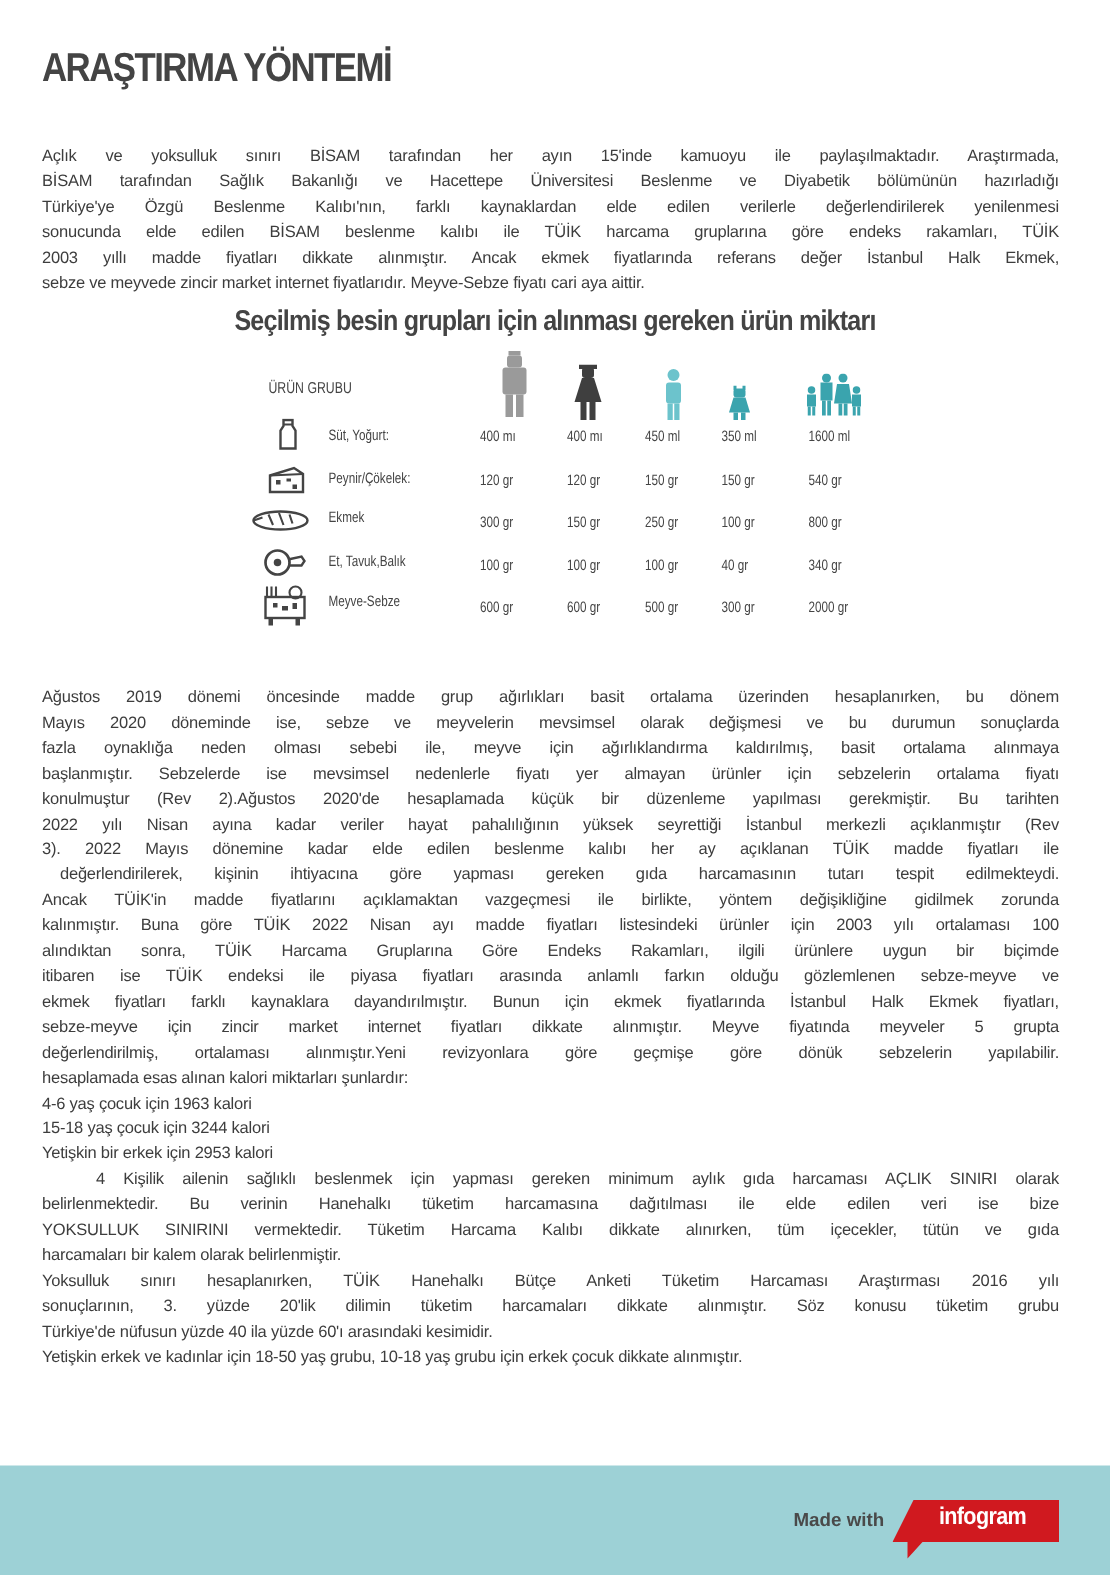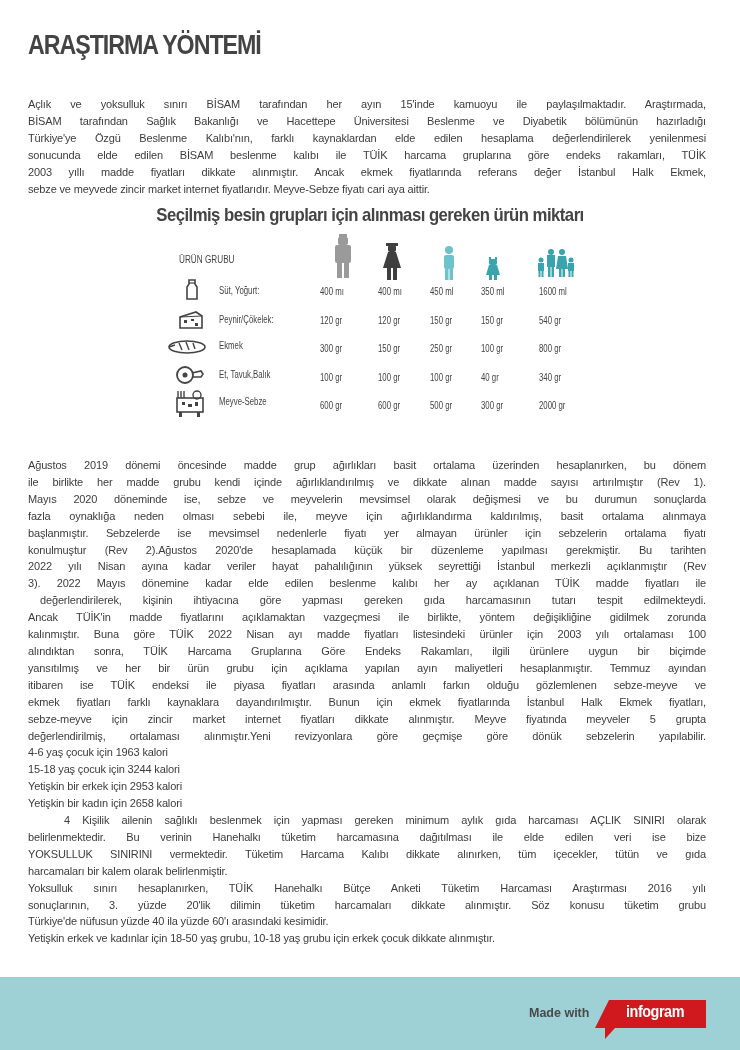--- a/index.html
+++ b/index.html
@@ -47,21 +47,21 @@
   }
 </style>
 </head>
 <body>
 
 <h1 class="title">ARAŞTIRMA YÖNTEMİ</h1>
 
 <div class="para p1">
   <span class="line" style="text-align-last: justify;">Açlık ve yoksulluk sınırı BİSAM tarafından her ayın 15'inde kamuoyu ile paylaşılmaktadır. Araştırmada,</span>
   <span class="line" style="text-align-last: justify;">BİSAM tarafından Sağlık Bakanlığı ve Hacettepe Üniversitesi Beslenme ve Diyabetik bölümünün hazırladığı</span>
-  <span class="line" style="text-align-last: justify;">Türkiye'ye Özgü Beslenme Kalıbı'nın, farklı kaynaklardan elde edilen hesaplama değerlendirilerek yenilenmesi</span>
+  <span class="line" style="text-align-last: justify;">Türkiye'ye Özgü Beslenme Kalıbı'nın, farklı kaynaklardan elde edilen verilerle değerlendirilerek yenilenmesi</span>
   <span class="line" style="text-align-last: justify;">sonucunda elde edilen BİSAM beslenme kalıbı ile TÜİK  harcama gruplarına göre endeks rakamları, TÜİK</span>
   <span class="line" style="text-align-last: justify;">2003 yıllı madde fiyatları dikkate alınmıştır. Ancak ekmek fiyatlarında referans değer İstanbul Halk Ekmek,</span>
   <span class="line last" style="text-align-last: left;">sebze ve meyvede zincir market internet fiyatlarıdır. Meyve-Sebze fiyatı cari aya aittir.</span>
 </div>
 
 <div class="infotitle">Seçilmiş besin grupları için alınması gereken ürün miktarı</div>
 
 <div class="tbl">
   <span class="t hdr" style="left:163px;top:253px;">ÜRÜN GRUBU</span>
 
@@ -178,40 +178,38 @@
 
   <span class="t" style="left:304px;top:400px;">600 gr</span>
   <span class="t" style="left:362px;top:400px;">600 gr</span>
   <span class="t" style="left:414px;top:400px;">500 gr</span>
   <span class="t" style="left:465px;top:400px;">300 gr</span>
   <span class="t" style="left:523px;top:400px;">2000 gr</span>
 </div>
 
 <div class="para p2" id="body-para">
     <span class="line" style="text-align-last: justify;">Ağustos 2019 dönemi öncesinde madde grup ağırlıkları basit ortalama üzerinden hesaplanırken, bu dönem</span>
-    <span class="line" style="text-align-last: justify;">ile birlikte her madde grubu kendi içinde ağırlıklandırılmış ve dikkate alınan madde sayısı artırılmıştır (Rev 1).</span>
     <span class="line" style="text-align-last: justify;">Mayıs 2020 döneminde ise, sebze ve meyvelerin mevsimsel olarak değişmesi ve bu durumun sonuçlarda</span>
     <span class="line" style="text-align-last: justify;">fazla oynaklığa neden olması sebebi ile, meyve için ağırlıklandırma kaldırılmış, basit ortalama alınmaya</span>
     <span class="line" style="text-align-last: justify;">başlanmıştır. Sebzelerde ise mevsimsel nedenlerle fiyatı yer almayan ürünler için sebzelerin ortalama fiyatı</span>
     <span class="line" style="text-align-last: justify;">konulmuştur (Rev 2).Ağustos 2020'de hesaplamada küçük bir düzenleme yapılması gerekmiştir. Bu tarihten</span>
     <span class="line" style="text-align-last: justify;">2022 yılı Nisan ayına kadar veriler hayat pahalılığının yüksek seyrettiği İstanbul merkezli açıklanmıştır (Rev</span>
     <span class="line" style="text-align-last: justify;">3). 2022 Mayıs dönemine kadar elde edilen beslenme kalıbı her ay açıklanan TÜİK madde fiyatları ile</span>
     <span class="line" style="text-align-last: justify; margin-left: 12px;">değerlendirilerek, kişinin ihtiyacına göre yapması gereken gıda harcamasının tutarı tespit edilmekteydi.</span>
     <span class="line" style="text-align-last: justify;">Ancak TÜİK'in madde fiyatlarını açıklamaktan vazgeçmesi ile birlikte, yöntem değişikliğine gidilmek zorunda</span>
     <span class="line" style="text-align-last: justify;">kalınmıştır. Buna göre TÜİK 2022 Nisan ayı madde fiyatları listesindeki ürünler için 2003 yılı ortalaması 100</span>
     <span class="line" style="text-align-last: justify;">alındıktan sonra, TÜİK Harcama Gruplarına Göre Endeks Rakamları, ilgili ürünlere uygun bir biçimde</span>
-    <span class="line" style="text-align-last: justify;">yansıtılmış ve her bir ürün grubu için açıklama yapılan ayın maliyetleri hesaplanmıştır. Temmuz ayından</span>
     <span class="line" style="text-align-last: justify;">itibaren ise TÜİK endeksi ile piyasa fiyatları arasında anlamlı farkın olduğu gözlemlenen sebze-meyve ve</span>
     <span class="line" style="text-align-last: justify;">ekmek fiyatları farklı kaynaklara dayandırılmıştır. Bunun için ekmek fiyatlarında İstanbul Halk Ekmek fiyatları,</span>
     <span class="line" style="text-align-last: justify;">sebze-meyve için zincir market internet fiyatları dikkate alınmıştır. Meyve fiyatında meyveler 5 grupta</span>
     <span class="line" style="text-align-last: justify;">değerlendirilmiş, ortalaması alınmıştır.Yeni revizyonlara göre geçmişe göre dönük sebzelerin yapılabilir.</span>
+    <span class="line" style="text-align-last: left;">hesaplamada esas alınan kalori miktarları şunlardır:</span>
     <span class="line" style="text-align-last: left;">4-6 yaş çocuk için 1963 kalori</span>
     <span class="line" style="text-align-last: left;">15-18 yaş çocuk için 3244 kalori</span>
     <span class="line" style="text-align-last: left;">Yetişkin bir erkek için 2953 kalori</span>
-    <span class="line" style="text-align-last: left;">Yetişkin bir kadın için 2658 kalori</span>
     <span class="line" style="text-align-last: justify; margin-left: 36px;">4 Kişilik ailenin sağlıklı beslenmek için yapması gereken minimum aylık gıda harcaması AÇLIK SINIRI olarak</span>
     <span class="line" style="text-align-last: justify;">belirlenmektedir. Bu verinin Hanehalkı tüketim harcamasına dağıtılması ile elde edilen veri ise bize</span>
     <span class="line" style="text-align-last: justify;">YOKSULLUK SINIRINI vermektedir. Tüketim Harcama Kalıbı dikkate alınırken, tüm içecekler, tütün ve gıda</span>
     <span class="line" style="text-align-last: left;">harcamaları bir kalem olarak belirlenmiştir.</span>
     <span class="line" style="text-align-last: justify;">Yoksulluk sınırı hesaplanırken, TÜİK Hanehalkı Bütçe Anketi Tüketim Harcaması Araştırması 2016 yılı</span>
     <span class="line" style="text-align-last: justify;">sonuçlarının, 3. yüzde 20'lik dilimin tüketim harcamaları dikkate alınmıştır. Söz konusu tüketim grubu</span>
     <span class="line" style="text-align-last: left;">Türkiye'de nüfusun yüzde 40 ila yüzde 60'ı arasındaki kesimidir.</span>
     <span class="line" style="text-align-last: left;">Yetişkin erkek ve kadınlar için 18-50 yaş grubu, 10-18 yaş grubu için erkek çocuk dikkate alınmıştır.</span>
   </div>
 

